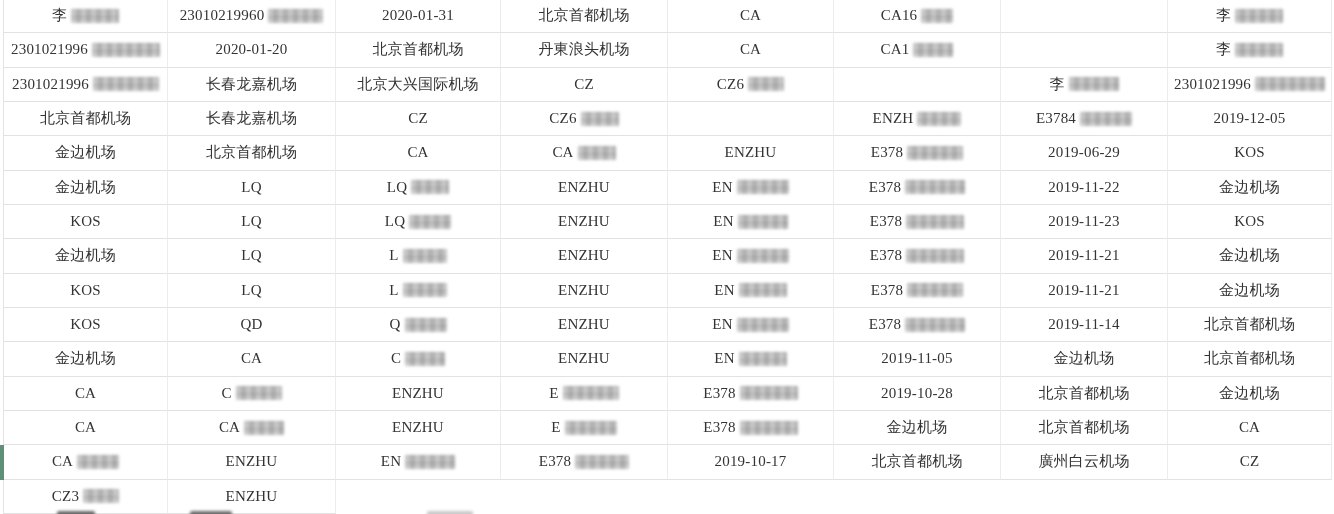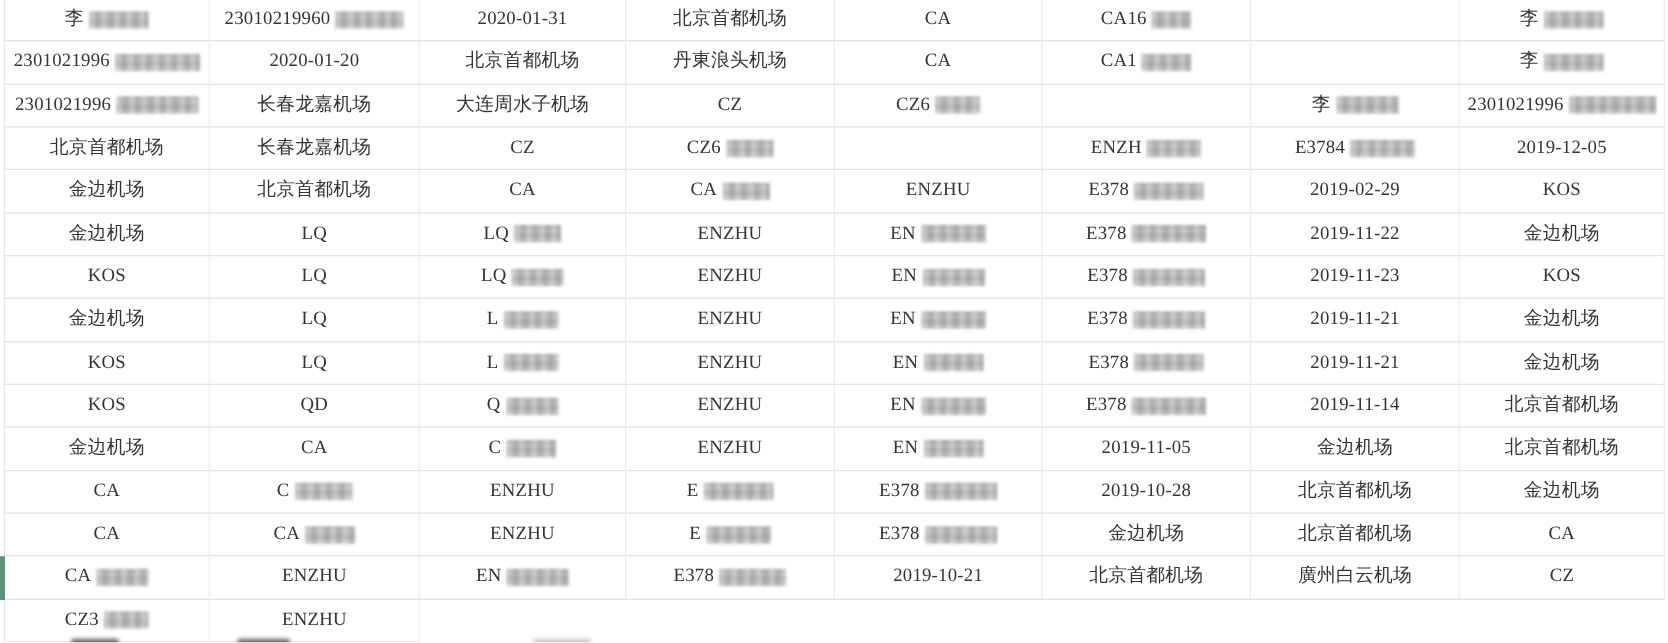--- a/index.html
+++ b/index.html
@@ -91,21 +91,21 @@
         <span class="redact" style="width: 48px;"></span>
       </div>
       <div class="cell">
         <span class="txt">2301021996</span>
         <span class="redact" style="width: 66px;"></span>
       </div>
       <div class="cell">
         <span class="txt">长春龙嘉机场</span>
       </div>
       <div class="cell">
-        <span class="txt">大连周水子机场</span>
+        <span class="txt">北京大兴国际机场</span>
       </div>
       <div class="cell">
         <span class="txt">CZ</span>
       </div>
       <div class="cell">
         <span class="txt">CZ6</span>
         <span class="redact" style="width: 36px;"></span>
       </div>
       <div class="cell"></div>
       <div class="cell">
@@ -155,21 +155,21 @@
         <span class="redact" style="width: 38px;"></span>
       </div>
       <div class="cell">
         <span class="txt">ENZHU</span>
       </div>
       <div class="cell">
         <span class="txt">E378</span>
         <span class="redact" style="width: 56px;"></span>
       </div>
       <div class="cell">
-        <span class="txt">2019-02-29</span>
+        <span class="txt">2019-06-29</span>
       </div>
       <div class="cell">
         <span class="txt">KOS</span>
       </div>
       <div class="cell">
         <span class="txt">金边机场</span>
       </div>
       <div class="cell">
         <span class="txt">LQ</span>
       </div>
@@ -391,21 +391,21 @@
       </div>
       <div class="cell">
         <span class="txt">EN</span>
         <span class="redact" style="width: 50px;"></span>
       </div>
       <div class="cell">
         <span class="txt">E378</span>
         <span class="redact" style="width: 54px;"></span>
       </div>
       <div class="cell">
-        <span class="txt">2019-10-21</span>
+        <span class="txt">2019-10-17</span>
       </div>
       <div class="cell">
         <span class="txt">北京首都机场</span>
       </div>
       <div class="cell">
         <span class="txt">廣州白云机场</span>
       </div>
       <div class="cell">
         <span class="txt">CZ</span>
       </div>

